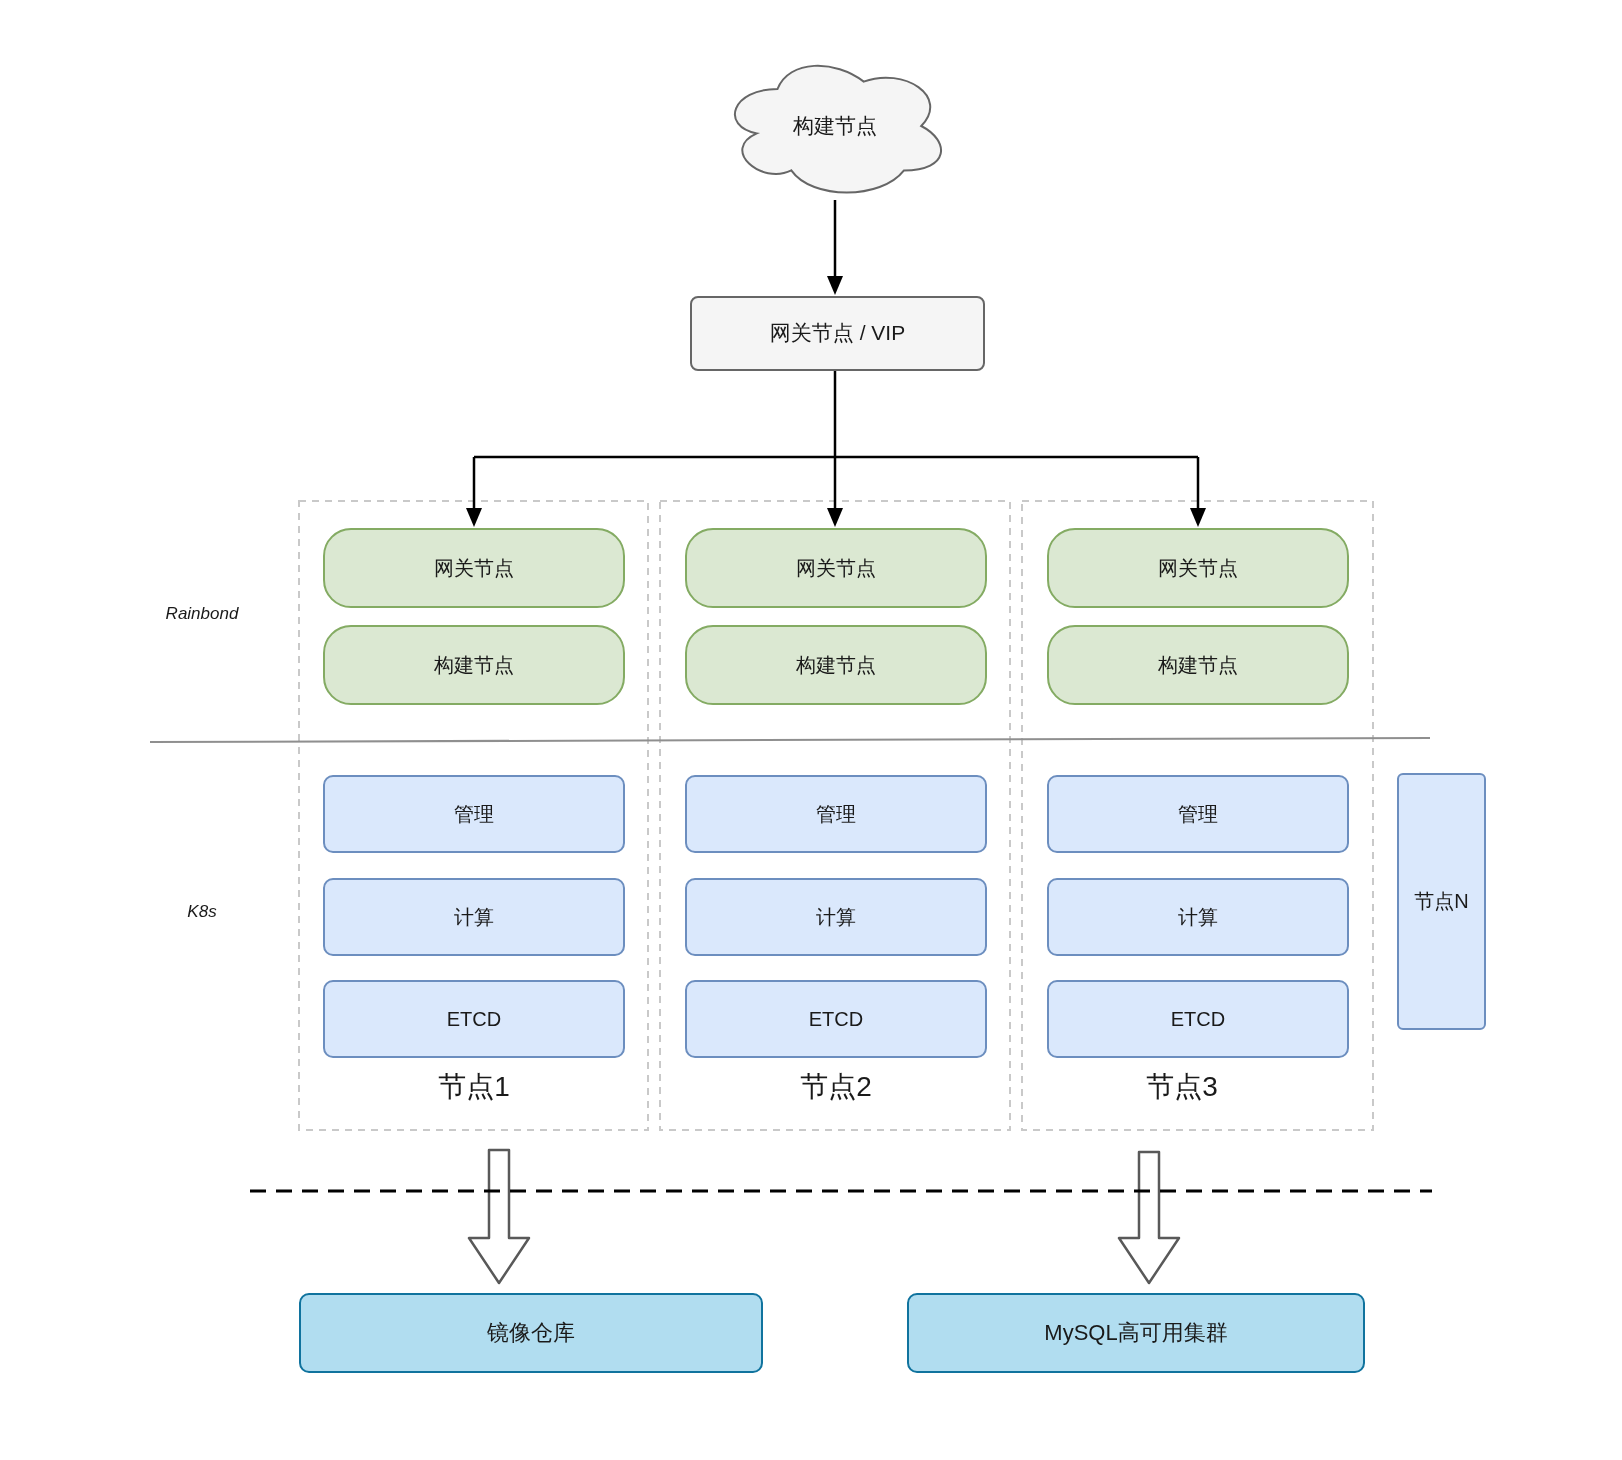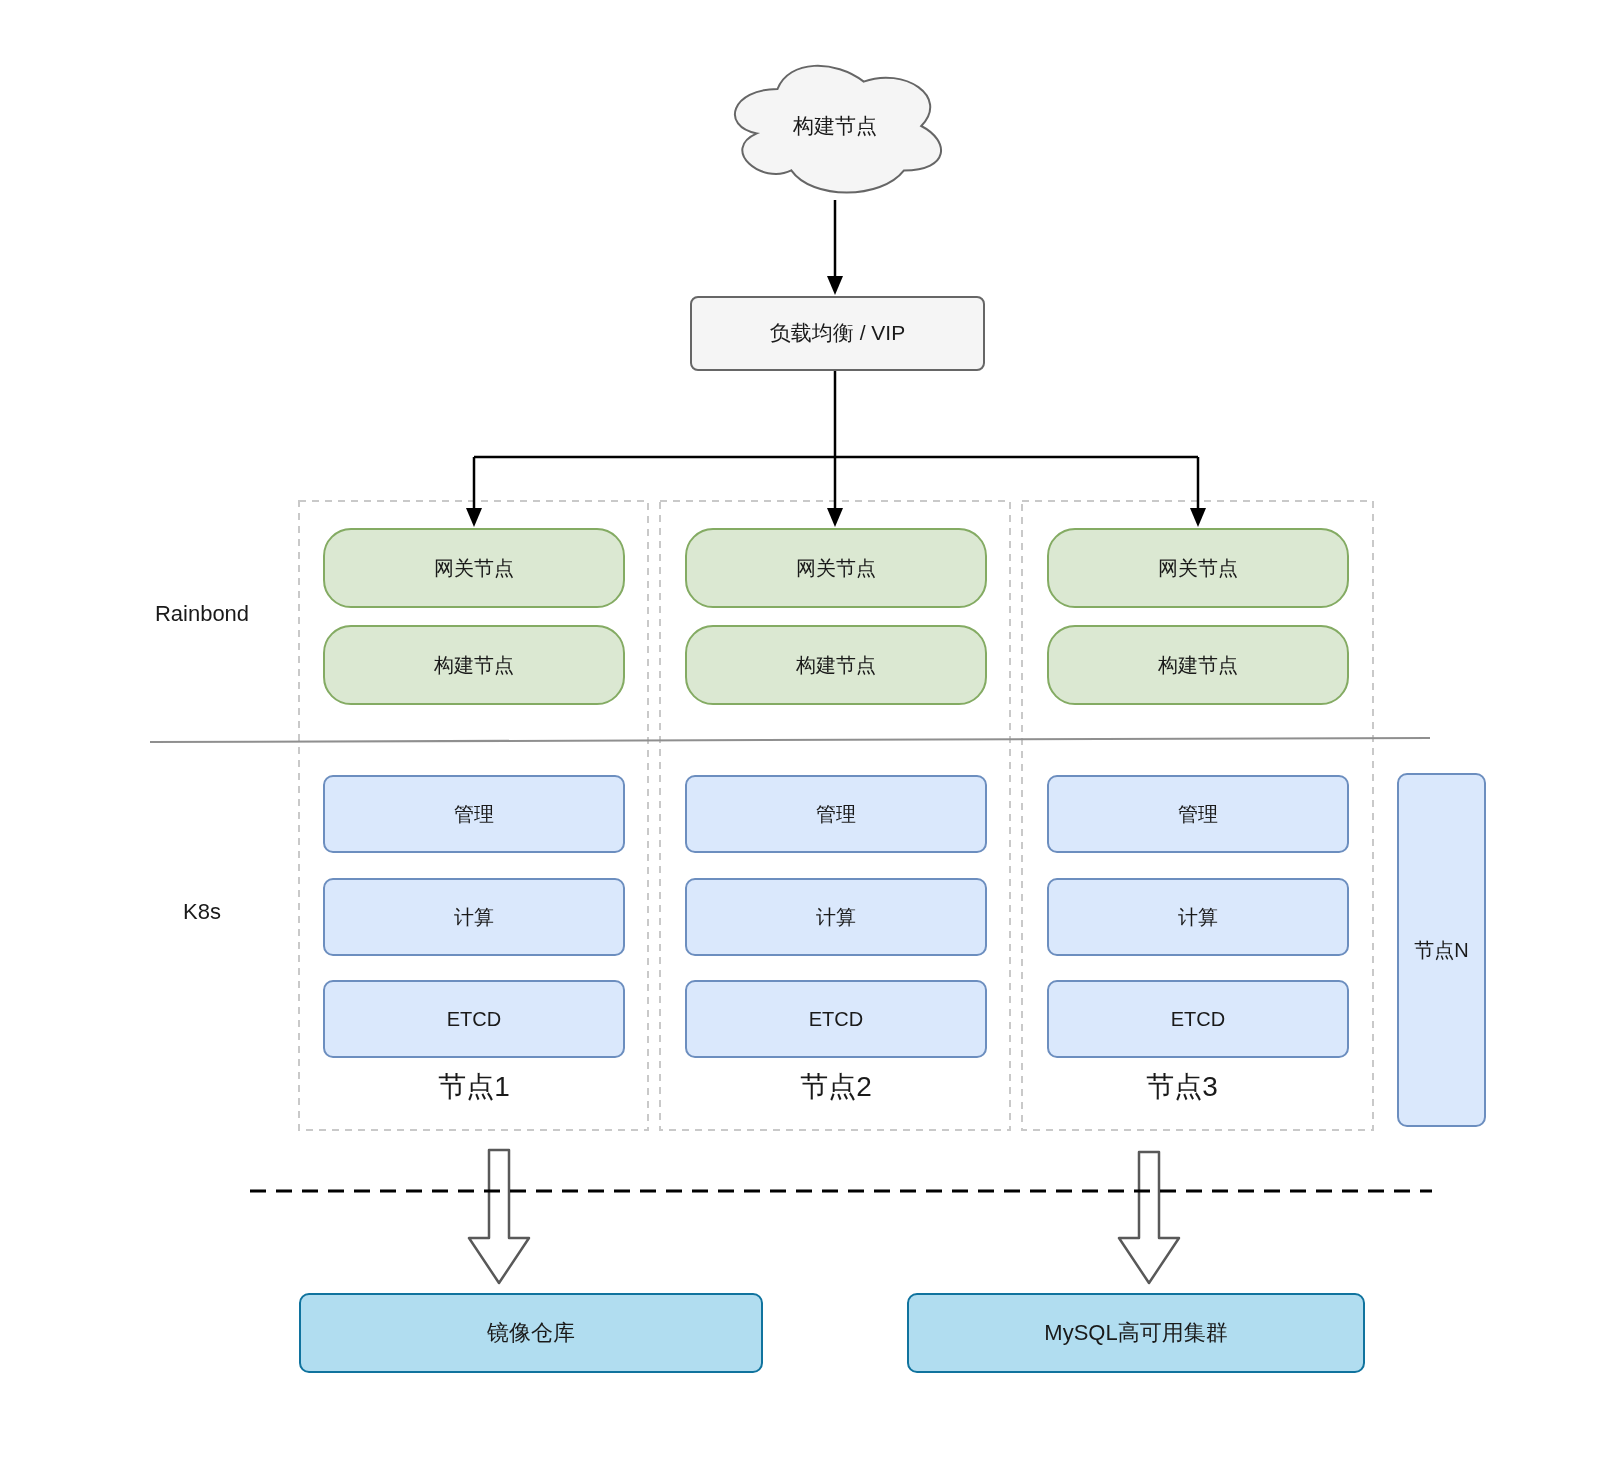--- a/index.html
+++ b/index.html
@@ -25,21 +25,21 @@
     display:flex; align-items:center; justify-content:center;
     text-align:center; line-height:1.25;
   }
   .box { border:2px solid; border-radius:10px; font-size:20px; }
   .green { background:var(--green-fill); border-color:var(--green-stroke);border-radius:28px; }
   .blue  { background:var(--blue-fill);  border-color:var(--blue-stroke); }
   .gray  { background:var(--gray-fill);  border-color:var(--gray-stroke); border-radius:8px; font-size:21px; }
   .cyan  { background:var(--cyan-fill);  border-color:var(--cyan-stroke); font-size:22px; }
 
   .cloud-label { font-size:21px; }
-  .side-label  { font-size:22px; }
+  .side-label  { font-size:17px;font-style:italic; }
   .node-label  { font-size:28px; }
 
   .node-container { fill:none; stroke:var(--container-stroke); stroke-width:2; stroke-dasharray:7 6; }
   .divider  { stroke:var(--divider-stroke); stroke-width:2; }
   .boundary { stroke:var(--line-stroke); stroke-width:3; stroke-dasharray:16 10; }
   .connector line    { stroke:var(--line-stroke); stroke-width:2.5; fill:none; }
   .connector polygon { fill:var(--line-stroke); }
   .big-arrow { fill:#ffffff; stroke:var(--big-arrow-stroke); stroke-width:2.5; stroke-linejoin:round; }
   .cloud { fill:var(--gray-fill); stroke:var(--gray-stroke); stroke-width:2; }
 </style>
@@ -72,21 +72,21 @@
     <polygon class="big-arrow" points="1139,1152 1159,1152 1159,1238 1179,1238 1149,1283 1119,1238 1139,1238"></polygon>
 
     <line class="boundary" x1="250" y1="1191" x2="1432" y2="1191"></line>
 
     <path class="cloud" transform="translate(720,52)" d="M 57.5,37 C 11.5,37 0,74 36.8,81.4 C 0,97.7 41.4,133.2 71.3,118.4 C 92,148 161,148 184,118.4 C 230,118.4 230,88.8 201.25,74 C 230,44.4 184,14.8 143.75,29.6 C 115,7.4 69,7.4 57.5,37 Z"></path>
   </svg>
 
   <div class="label cloud-label" style="left:720px; top:52px; width:230px; height:148px;">构建节点</div>
 
   <div class="box gray" style="left:690px; top:296px; width:295px; height:75px;">
-    <span>负载均衡 / VIP</span>
+    <span>网关节点 / VIP</span>
   </div>
 
   <div class="label side-label" style="left:148px; top:600px; width:108px; height:28px;">Rainbond</div>
   <div class="label side-label" style="left:172px; top:898px; width:60px; height:28px;">K8s</div>
 
   <div class="box green" style="left:323px; top:528px; width:302px; height:80px;">
     <span>网关节点</span>
   </div>
   <div class="box green" style="left:323px; top:625px; width:302px; height:80px;">
     <span>构建节点</span>
@@ -129,21 +129,21 @@
     <span>管理</span>
   </div>
   <div class="box blue" style="left:1047px; top:878px; width:302px; height:78px;">
     <span>计算</span>
   </div>
   <div class="box blue" style="left:1047px; top:980px; width:302px; height:78px;">
     <span>ETCD</span>
   </div>
   <div class="label node-label" style="left:1031px; top:1068px; width:302px; height:36px;text-align:right;">节点3</div>
 
-  <div class="box blue" style="left:1397px; top:773px; width:89px; height:354px;">
+  <div class="box blue" style="left:1397px; top:773px; width:89px; height:257px;border-radius:6px;">
     <span>节点N</span>
   </div>
 
   <div class="box cyan" style="left:299px; top:1293px; width:464px; height:80px;">
     <span>镜像仓库</span>
   </div>
   <div class="box cyan" style="left:907px; top:1293px; width:458px; height:80px;">
     <span>MySQL高可用集群</span>
   </div>
 

